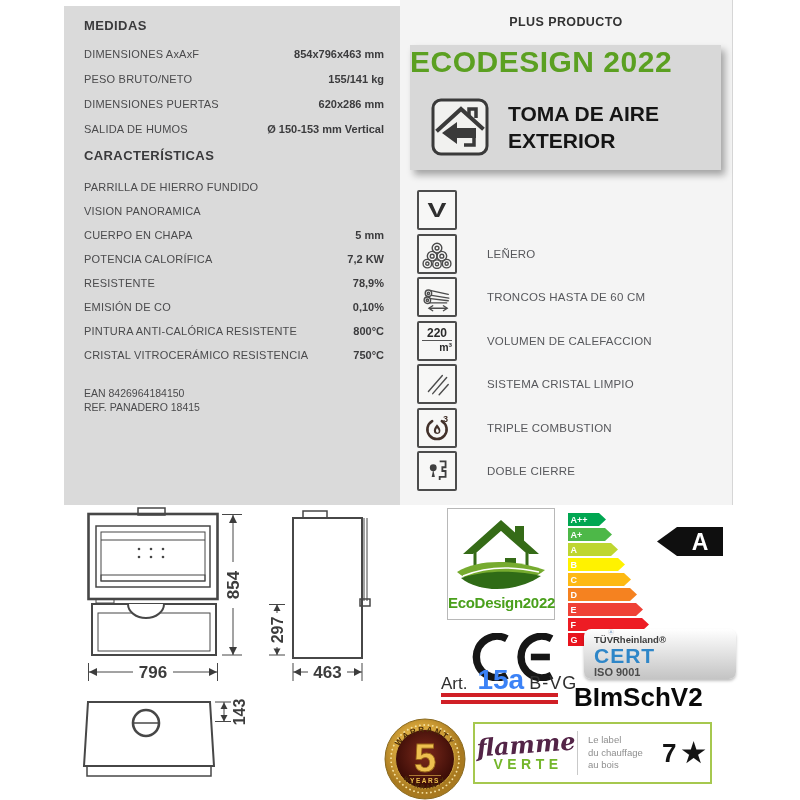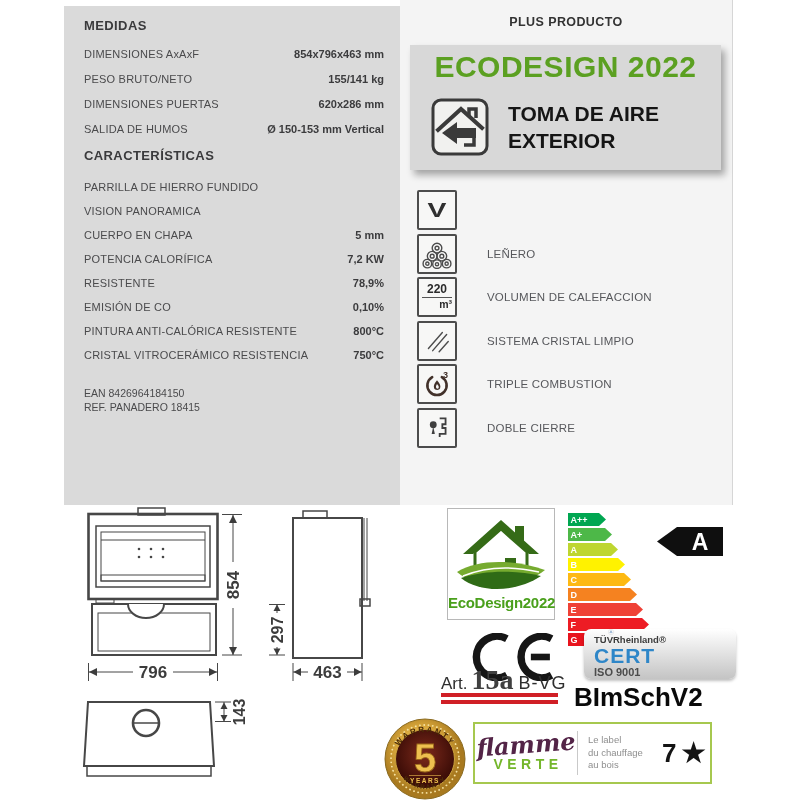--- a/index.html
+++ b/index.html
@@ -18,21 +18,21 @@
   .spec-value{color:#3b3b3d;font-weight:700;white-space:nowrap;}
   .codes{margin-top:25px;font-size:10.5px;color:#4a4a4c;line-height:1.35;}
 
   
   .right-panel{position:absolute;left:400px;top:0;width:333px;height:505px;
                background:#f4f4f4;border-right:1px solid #d6d6d6;box-sizing:border-box;}
   .plus-title{position:absolute;top:15px;left:0;width:100%;text-align:center;
               font-size:12.5px;font-weight:700;color:#333;letter-spacing:.4px;}
   .eco-box{position:absolute;left:10px;top:45px;width:311px;height:125px;
            background:#d8d8d8;box-shadow:4px 5px 7px rgba(0,0,0,.33);}
-  .eco-title{margin-top:5px;text-align:center;font-size:30px;font-weight:800;
+  .eco-title{text-align:left;font-size:30px;font-weight:800;
              color:#5ba021;letter-spacing:.5px;}
   .air-row{position:absolute;left:20px;top:52px;display:flex;align-items:center;}
   .air-text{margin-left:18px;font-size:21px;font-weight:800;color:#151515;line-height:1.3;}
 
   .features{position:absolute;left:17px;top:190px;display:flex;flex-direction:column;gap:3.5px;}
   .feat-row{display:flex;align-items:center;height:40px;}
   .icon-box{width:40px;height:40px;box-sizing:border-box;border:2px solid #4c4c4c;border-radius:2px;
             background:#f7f7f6;display:flex;align-items:center;justify-content:center;flex:none;}
   .feat-label{margin-left:30px;font-size:11.5px;color:#57585c;letter-spacing:.2px;}
   .v-glyph{font-size:21px;font-weight:800;color:#2f2f2f;transform:scaleX(1.35);}
@@ -50,21 +50,21 @@
   .ce{position:absolute;left:465px;top:633px;}
   .tuv{position:absolute;left:584px;top:629px;width:152px;height:50px;border-radius:7px;
        background:linear-gradient(#ffffff,#c4c4c4);box-shadow:0 2px 3px rgba(0,0,0,.25);
        display:flex;align-items:flex-start;padding-left:4px;box-sizing:border-box;flex-direction:column;}
   .tuv-text{margin-left:6px;line-height:1.06;}
   .tuv-brand{font-size:9.5px;font-weight:700;color:#3c3c3c;}
   .tuv-cert{font-size:21px;font-weight:800;color:#2e86c8;letter-spacing:1px;}
   .tuv-iso{font-size:11px;font-weight:700;color:#4c4c4c;}
   .art15a{position:absolute;left:441px;top:664px;display:flex;align-items:baseline;color:#2f2f2f;}
   .art-prefix{font-size:17px;}
-  .art-num{font-size:28px;font-weight:800;color:#404040;margin-left:4px;font-family:Liberation Serif, serif;}
+  .art-num{font-size:28px;font-weight:800;color:#3b82f6;margin-left:10px;}
   .art-suffix{font-size:18px;margin-left:5px;letter-spacing:1px;}
   .red-bar{position:absolute;left:441px;width:117px;height:4px;background:#d01f26;}
   .bimschv{position:absolute;left:574px;top:682px;font-size:26px;font-weight:800;color:#0a0a0a;}
   .warranty{position:absolute;left:380px;top:714px;}
   .flamme-box{position:absolute;left:473px;top:722px;width:239px;height:62px;box-sizing:border-box;
               border:2px solid #a6c84f;background:#fff;display:flex;align-items:center;}
   .flamme-left{width:102px;text-align:center;}
   .flamme-script{font-family:"DejaVu Serif",serif;font-style:italic;font-weight:700;font-size:24px;
                  color:#532447;line-height:.9;transform:rotate(-4deg);}
   .flamme-caps{font-size:14px;font-weight:800;color:#74b62b;letter-spacing:4.5px;margin-top:1px;margin-left:4px;}
@@ -189,20 +189,40 @@
             <circle cx="14" cy="23.5" r="4"></circle>
               <circle cx="14" cy="23.5" r="1.5"></circle>
             <circle cx="23" cy="23" r="4"></circle>
               <circle cx="23" cy="23" r="1.5"></circle>
           </g>
         </svg>
       </div>
       <div class="feat-label">LEÑERO</div>
     </div>
 
+    <div class="feat-row">
+      <div class="icon-box">
+        <svg width="30" height="30" viewBox="0 0 28 28">
+          <g class="ico">
+            <circle cx="6" cy="10.5" r="3"></circle>
+              <circle cx="6" cy="10.5" r="1.1"></circle>
+            <circle cx="5" cy="17" r="3"></circle>
+              <circle cx="5" cy="17" r="1.1"></circle>
+            <line x1="8.5" y1="8" x2="24.5" y2="11.5"></line>
+            <line x1="9" y1="12.5" x2="25" y2="15"></line>
+            <line x1="8" y1="15.5" x2="24.5" y2="17.5"></line>
+            <line x1="7.5" y1="19.5" x2="23" y2="19.5"></line>
+            <line x1="7" y1="24.5" x2="23" y2="24.5"></line>
+            <path d="M10,22.2 L6.5,24.5 L10,26.8"></path>
+            <path d="M20,22.2 L23.5,24.5 L20,26.8"></path>
+          </g>
+        </svg>
+      </div>
+      <div class="feat-label">TRONCOS HASTA DE 60 CM</div>
+    </div>
 
     <div class="feat-row">
       <div class="icon-box vol">
         <div class="vol-num">220</div>
         <div class="vol-unit">m³</div>
       </div>
       <div class="feat-label">VOLUMEN DE CALEFACCION</div>
     </div>
 
     <div class="feat-row">

